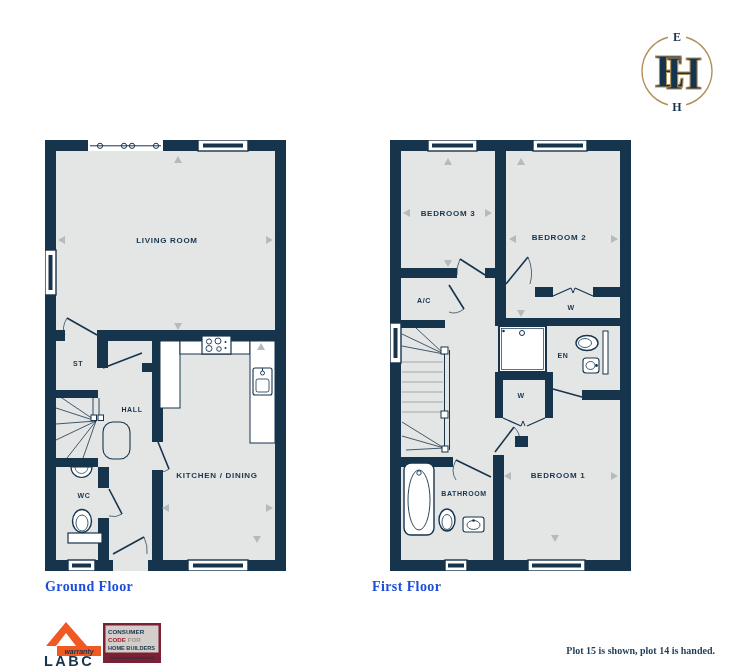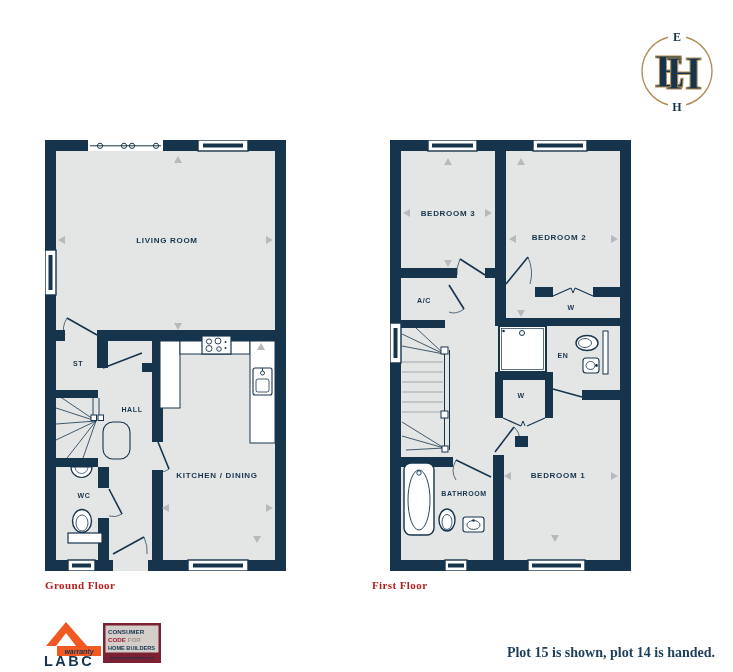--- a/index.html
+++ b/index.html
@@ -1,22 +1,22 @@
 <!DOCTYPE html>
 <html><head>
 <meta charset="utf-8">
 <style>
   html,body{margin:0;padding:0;background:#fff;}
   #page{position:relative;width:733px;height:672px;background:#fff;overflow:hidden;
         font-family:"Liberation Sans",sans-serif;}
   .abs{position:absolute;}
   .floor-title{position:absolute;font-family:"Liberation Serif",serif;font-weight:600;
-        font-size:11px;letter-spacing:.4px;color:#b91c1c;}
+        font-size:14px;letter-spacing:.4px;color:#1d4ed8;}
   #plot-note{position:absolute;right:18px;top:645px;font-family:"Liberation Serif",serif;
-        font-weight:bold;font-size:14px;color:#1f3e5a;}
+        font-weight:bold;font-size:10px;color:#1f3e5a;}
   svg text{font-family:"Liberation Sans",sans-serif;font-weight:bold;fill:#17344d;}
   .rl{font-size:8px;letter-spacing:.7px;text-anchor:middle;}
   .rs{font-size:7px;letter-spacing:.6px;text-anchor:middle;}
   .w{fill:#17344d;}
   .fl{fill:#e4e6e5;}
   .wh{fill:#fff;}
   .ln{stroke:#17344d;fill:none;}
   .fx{fill:#fff;stroke:#17344d;}
   .ar{fill:#b6babd;}
   .tread{stroke:#9fa6ab;stroke-width:1;}

